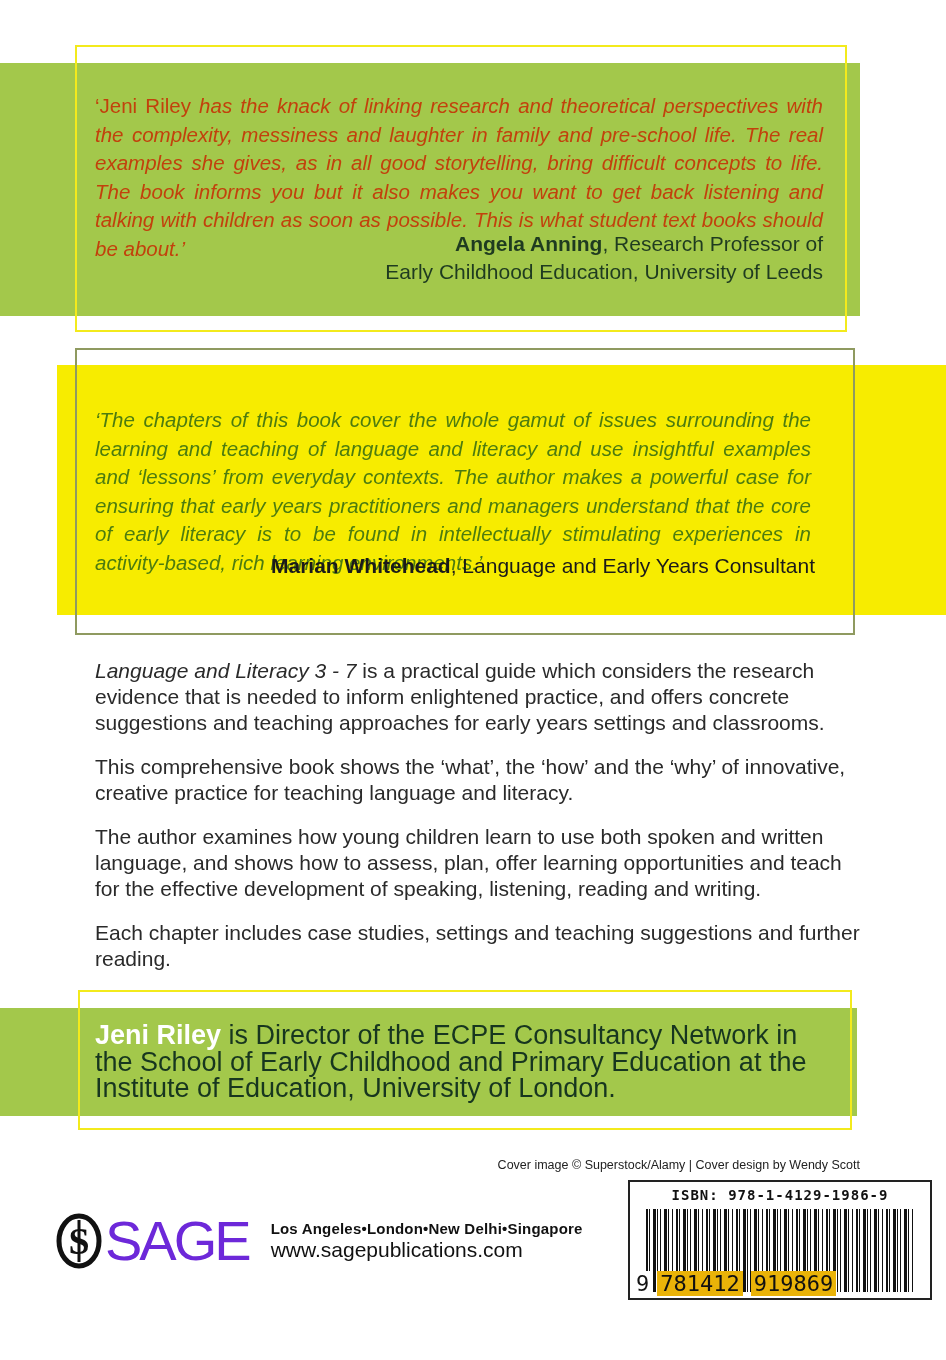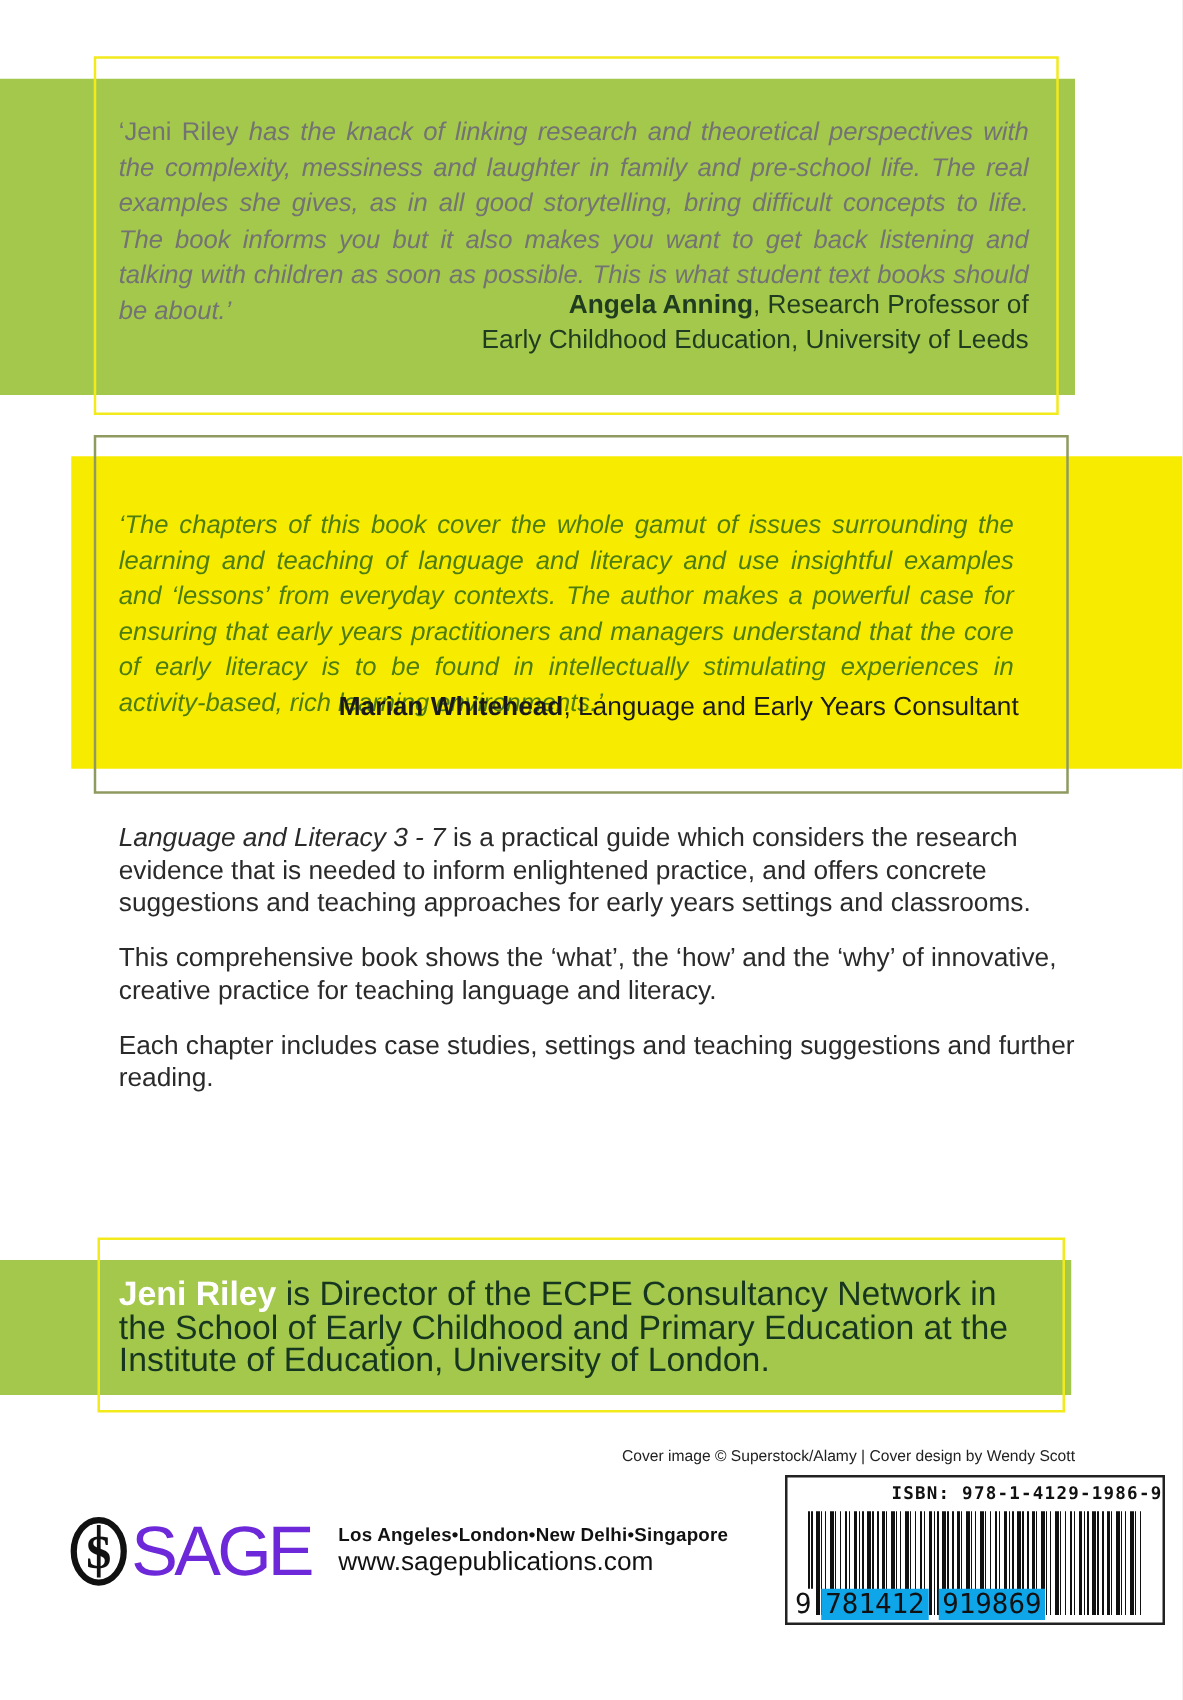--- a/index.html
+++ b/index.html
@@ -9,21 +9,21 @@
     background:#ffffff;
     overflow:hidden;
     font-family:"Liberation Sans", sans-serif;
     margin:0 auto;
   }
   
   .green-fill-1{position:absolute;left:0;top:63px;width:860px;height:253px;background:#a3c84b;}
   .yellow-outline-1{position:absolute;left:75px;top:45px;width:768px;height:283px;border:2px solid #f3ea1c;}
   .quote1-text{
     position:absolute;left:95px;top:92px;width:728px;
-    font-size:20.5px;line-height:28.5px;color:#737373;
+    font-size:20.5px;line-height:28.5px;color:#c2410c;
     font-style:italic;text-align:justify;
   }
   .quote1-text .roman{font-style:normal;}
   .quote1-attr{
     position:absolute;left:95px;top:230px;width:728px;
     font-size:21px;line-height:28px;color:#1f3b20;text-align:right;
   }
   .attr-name{font-weight:bold;}
   
   .yellow-fill{position:absolute;left:57px;top:365px;width:889px;height:250px;background:#f7ec00;}
@@ -68,39 +68,39 @@
   }
   .pub-address{margin-left:22px;color:#111111;}
   .pub-cities{font-size:15px;font-weight:bold;letter-spacing:0.2px;}
   .pub-site{font-size:21px;margin-top:1px;}
   
   .barcode-box{
     position:absolute;left:628px;top:1180px;width:304px;height:120px;
     background:#ffffff;border:2px solid #222222;box-sizing:border-box;
   }
   .barcode-isbn{
-    margin-top:5px;text-align:right;
+    margin-top:5px;text-align:center;
     font-family:"DejaVu Sans Mono", monospace;
     font-size:14px;letter-spacing:1px;color:#111111;font-weight:bold;
   }
   .barcode-bars{
     position:absolute;left:16px;right:16px;top:27px;bottom:6px;
     background:repeating-linear-gradient(90deg,
       #111 0 2px,#fff 2px 3px,#111 3px 4px,#fff 4px 7px,
       #111 7px 10px,#fff 10px 11px,#111 11px 12px,#fff 12px 14px,
       #111 14px 15px,#fff 15px 18px,#111 18px 21px,#fff 21px 22px,
       #111 22px 23px,#fff 23px 26px,#111 26px 27px,#fff 27px 30px);
   }
   .barcode-digits{
     position:absolute;left:4px;right:10px;bottom:2px;
     display:flex;align-items:flex-end;
     font-family:"DejaVu Sans Mono", monospace;
     font-size:22px;color:#111111;
   }
-  .barcode-digits .grp{background:#0ea5e9;padding:0 3px;}
+  .barcode-digits .grp{background:#eab308;padding:0 3px;}
   .barcode-digits .lead{background:#ffffff;padding:0 2px;margin-right:6px;}
   .barcode-digits .grp + .grp{margin-left:8px;}
 </style>
 </head>
 <body>
 
 <div class="page">
 
   <div class="green-fill-1"></div>
   <div class="yellow-outline-1"></div>
@@ -115,20 +115,21 @@
   <div class="yellow-fill"></div>
   <div class="olive-outline"></div>
   <div class="quote2-text">‘The chapters of this book cover the whole gamut of issues surrounding the learning and teaching of language and literacy and use insightful examples and ‘lessons’ from everyday contexts. The author makes a powerful case for ensuring that early years practitioners and managers understand that the core of early literacy is to be found in intellectually stimulating experiences in activity-based, rich learning environments.’</div>
   <div class="quote2-attr">
     <span class="attr-name">Marian Whitehead</span><span>, Language and Early Years Consultant</span>
   </div>
 
   <div class="description">
     <p><span class="title-italic">Language and Literacy 3 - 7</span><span> is a practical guide which considers the research evidence that is needed to inform enlightened practice, and offers concrete suggestions and teaching approaches for early years settings and classrooms.</span></p>
     <p>This comprehensive book shows the ‘what’, the ‘how’ and the ‘why’ of innovative, creative practice for teaching language and literacy.</p>
+    <p>The author examines how young children learn to use both spoken and written language, and shows how to assess, plan, offer learning opportunities and teach for the effective development of speaking, listening, reading and writing.</p>
     <p>Each chapter includes case studies, settings and teaching suggestions and further reading.</p>
   </div>
 
   <div class="green-fill-2"></div>
   <div class="yellow-outline-2"></div>
   <div class="bio-text">
     <span class="bio-name">Jeni Riley</span><span> is Director of the ECPE Consultancy Network in the School of Early Childhood and Primary Education at the Institute of Education, University of London.</span>
   </div>
 
   <div class="credits">Cover image © Superstock/Alamy | Cover design by Wendy Scott</div>

